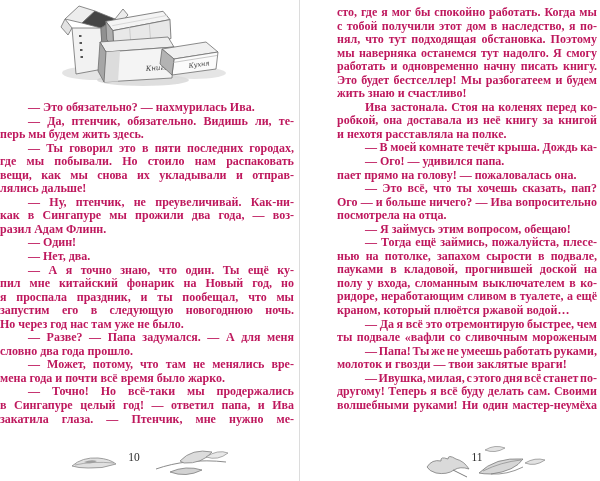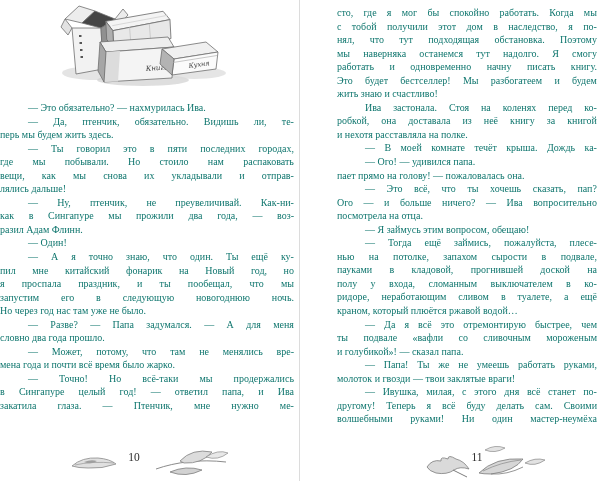--- a/index.html
+++ b/index.html
@@ -16,21 +16,21 @@
   .page.right { left:337px; width:260px; }
 
   .illus { position:absolute; left:58px; top:1px; }
 
   .text { position:absolute; left:0; right:0; }
   .page.left  .text { top:101px; }
   .page.right .text { top:6px; }
 
   .line {
     height:13.55px; line-height:13.55px;
-    font-size:10px; font-weight:normal; color:#0f766e;
+    font-size:12px; font-weight:bold; color:#be185d;
   }
   .line.j { display:flex; justify-content:space-between; white-space:nowrap; }
   .line.ind { padding-left:28px; }
   .line.end { text-align:left; }
 
   .footer { position:absolute; left:8px; top:442px; width:100%; height:39px; }
   .footer .num {
     position:absolute; top:9px; width:28px; text-align:center;
     font-size:11.5px; font-weight:normal; color:#2b2b2b;
   }
@@ -144,20 +144,21 @@
         <span>Сингапуре</span>
         <span>мы</span>
         <span>прожили</span>
         <span>два</span>
         <span>года,</span>
         <span>—</span>
         <span>воз-</span>
       </div>
       <div class="line end">разил Адам Флинн.</div>
       <div class="line ind end">— Один!</div>
+      <div class="line ind end">— Нет, два.</div>
       <div class="line ind j">
         <span>—</span>
         <span>А</span>
         <span>я</span>
         <span>точно</span>
         <span>знаю,</span>
         <span>что</span>
         <span>один.</span>
         <span>Ты</span>
         <span>ещё</span>
@@ -429,21 +430,20 @@
         <span>чем</span>
       </div>
       <div class="line j">
         <span>ты</span>
         <span>подвале</span>
         <span>«вафли</span>
         <span>со</span>
         <span>сливочным</span>
         <span>мороженым</span>
       </div>
-      <div class="line end">и голубикой»! — сказал папа.</div>
       <div class="line ind j">
         <span>—</span>
         <span>Папа!</span>
         <span>Ты</span>
         <span>же</span>
         <span>не</span>
         <span>умеешь</span>
         <span>работать</span>
         <span>руками,</span>
       </div>

